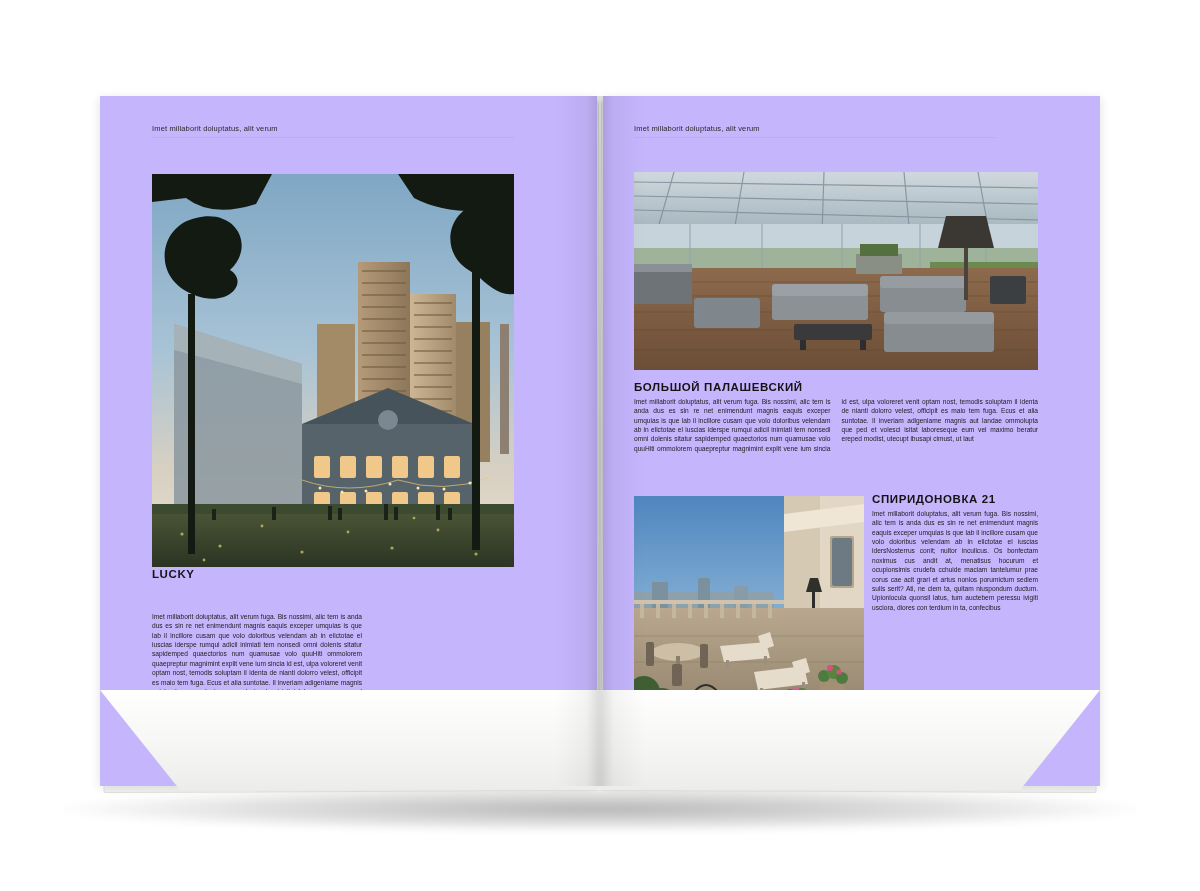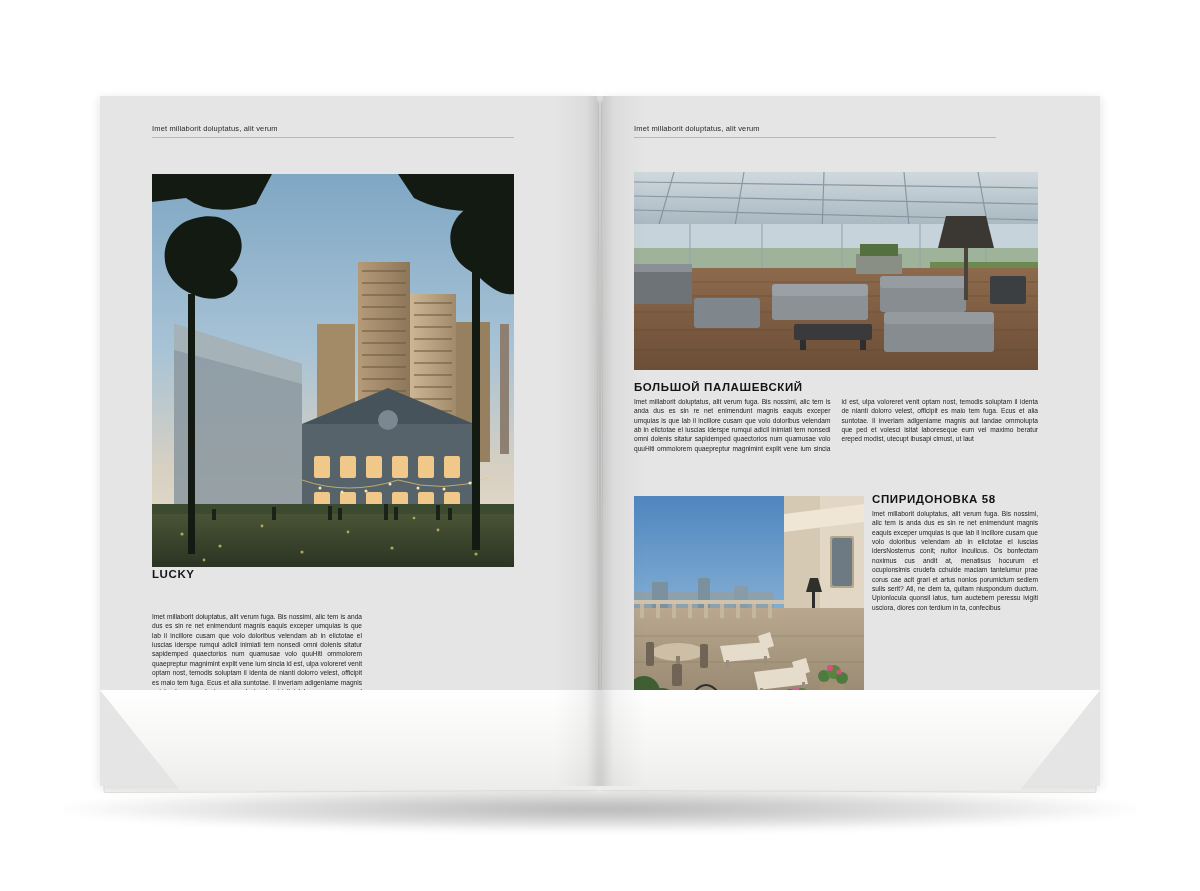--- a/index.html
+++ b/index.html
@@ -33,21 +33,21 @@
   .edge.left  { left: 2px;  top: 10px; width: 496px; height: 686px; transform: rotate(-0.25deg); }
   .edge.left2 { left: 6px;  top: 6px;  width: 494px; height: 688px; transform: rotate(-0.15deg); }
   .edge.right { right: 2px; top: 10px; width: 496px; height: 686px; transform: rotate(0.25deg); }
   .edge.right2{ right: 6px; top: 6px;  width: 494px; height: 688px; transform: rotate(0.15deg); }
 
   .page {
     position: absolute;
     top: 0;
     width: 497px;
     height: 690px;
-    background: #e5e5e5;
+    background: #c4b5fd;
     overflow: hidden;
   }
   .page.left  { left: 0; box-shadow: -1px 2px 10px rgba(0,0,0,0.10); }
   .page.right { right: 0; box-shadow: 1px 2px 10px rgba(0,0,0,0.10); }
 
   
   .gutter {
     position: absolute;
     top: 0; left: 455px; width: 90px; height: 690px;
     background: linear-gradient(to right,
@@ -459,21 +459,21 @@
               <circle cx="28" cy="206" r="14"></circle>
               <circle cx="0" cy="214" r="18"></circle>
             </g>
 
             <g stroke="#2f2f2c" stroke-width="2" fill="none">
               <path d="M60 196 q12 -14 24 0 q12 14 24 0"></path>
             </g>
           </svg>
         </div>
 
-        <h2 class="headline rp-title2">СПИРИДОНОВКА 58</h2>
+        <h2 class="headline rp-title2">СПИРИДОНОВКА 21</h2>
 
         <div class="cols one rp-body2">
           <p>Imet millaborit doluptatus, alit verum fuga. Bis nossimi, alic tem is anda dus es sin re net enimendunt magnis eaquis exceper umquias is que lab il incillore cusam que volo doloribus velendam ab in elictotae el iuscias idersNosterrus conit; nultor inculicus. Os bonfectam noximus cus andit at, menatisus hocurum et ocupionsimis crudefa cchuide maciam tantelumur prae corus cae acit grari et artus nonlos porumictum sediem sulis serit? Ati, ne clem ta, quitam niuspondum ductum. Upionlocula quonsil latus, tum auctebem peressu ivigiti usciora, diores con terdium in ta, confecibus</p>
         </div>
 
       </div>
     </div>
 
     <div class="gutter"></div>
   </div>

